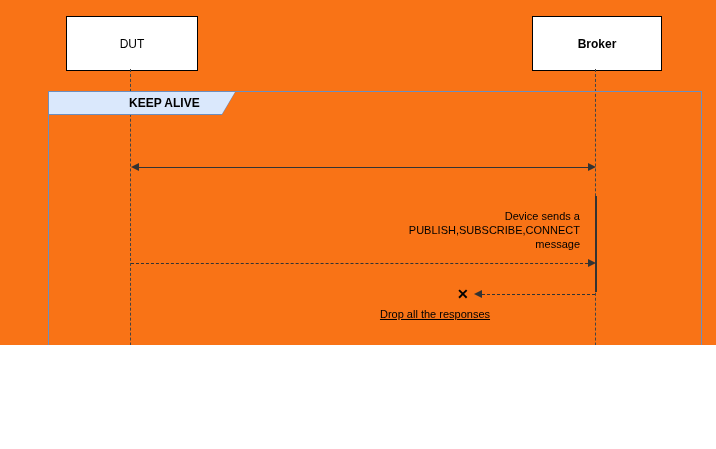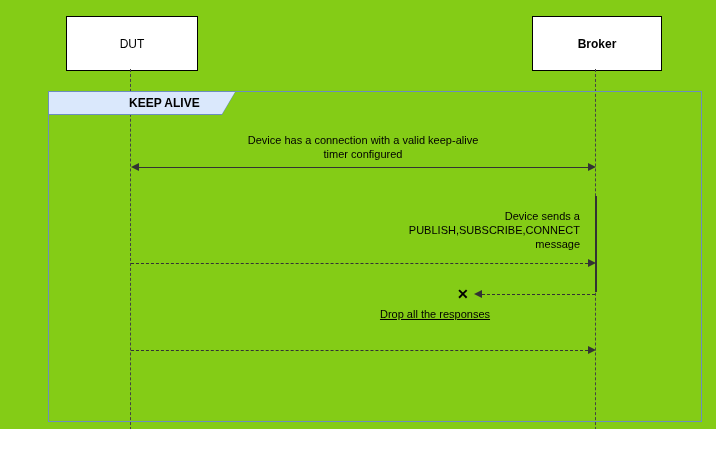--- a/index.html
+++ b/index.html
@@ -2,21 +2,21 @@
 <html style="--frame-border: #6c8ebf; --frame-label-bg: #dae8fc; --line: #333333;"><head>
 <meta charset="utf-8">
 <style>
   :root{
     --frame-border:#6c8ebf;
     --frame-label-bg:#dae8fc;
     --line:#333333;
   }
   html,body{margin:0;padding:0;background:#ffffff;}
   .canvas{
-    position:relative;width:716px;height:429px;background:#84cc16;overflow:hidden;
+    position:relative;width:716px;height:345px;background:#f97316;overflow:hidden;
     font-family:"Liberation Sans", sans-serif;color:#000;
   }
   .actor-box{
     position:absolute;border:1px solid #000;background:#fff;
     display:flex;align-items:center;justify-content:center;
     font-size:12px;
   }
   .actor-dut{left:66px;top:16px;width:130px;height:53px;}
   .actor-broker{left:532px;top:16px;width:128px;height:53px;font-weight:bold;}
   .lifeline{position:absolute;width:0;border-left:1px dashed #444;}
@@ -72,24 +72,20 @@
 
   <div class="lifeline lifeline-dut"></div>
   <div class="lifeline lifeline-broker"></div>
 
   <div class="frame">
     <div class="frame-label-outer">
       <div class="frame-label-inner">KEEP ALIVE</div>
     </div>
   </div>
 
-  <div class="msg-text" style="left:133px;top:133px;width:460px;">
-    <div>Device has a connection with a valid keep-alive</div>
-    <div>timer configured</div>
-  </div>
   <div class="line-solid" style="left:139px;top:167px;width:449px;"></div>
   <div class="arrow-left" style="left:131px;top:163px;"></div>
   <div class="arrow-right" style="left:588px;top:163px;"></div>
 
   <div class="activation" style="left:595px;top:196px;height:96px;"></div>
 
   <div class="msg-text" style="left:120px;top:209px;width:460px;text-align:right;">
     <div>Device sends a</div>
     <div>PUBLISH,SUBSCRIBE,CONNECT</div>
     <div>message</div>

